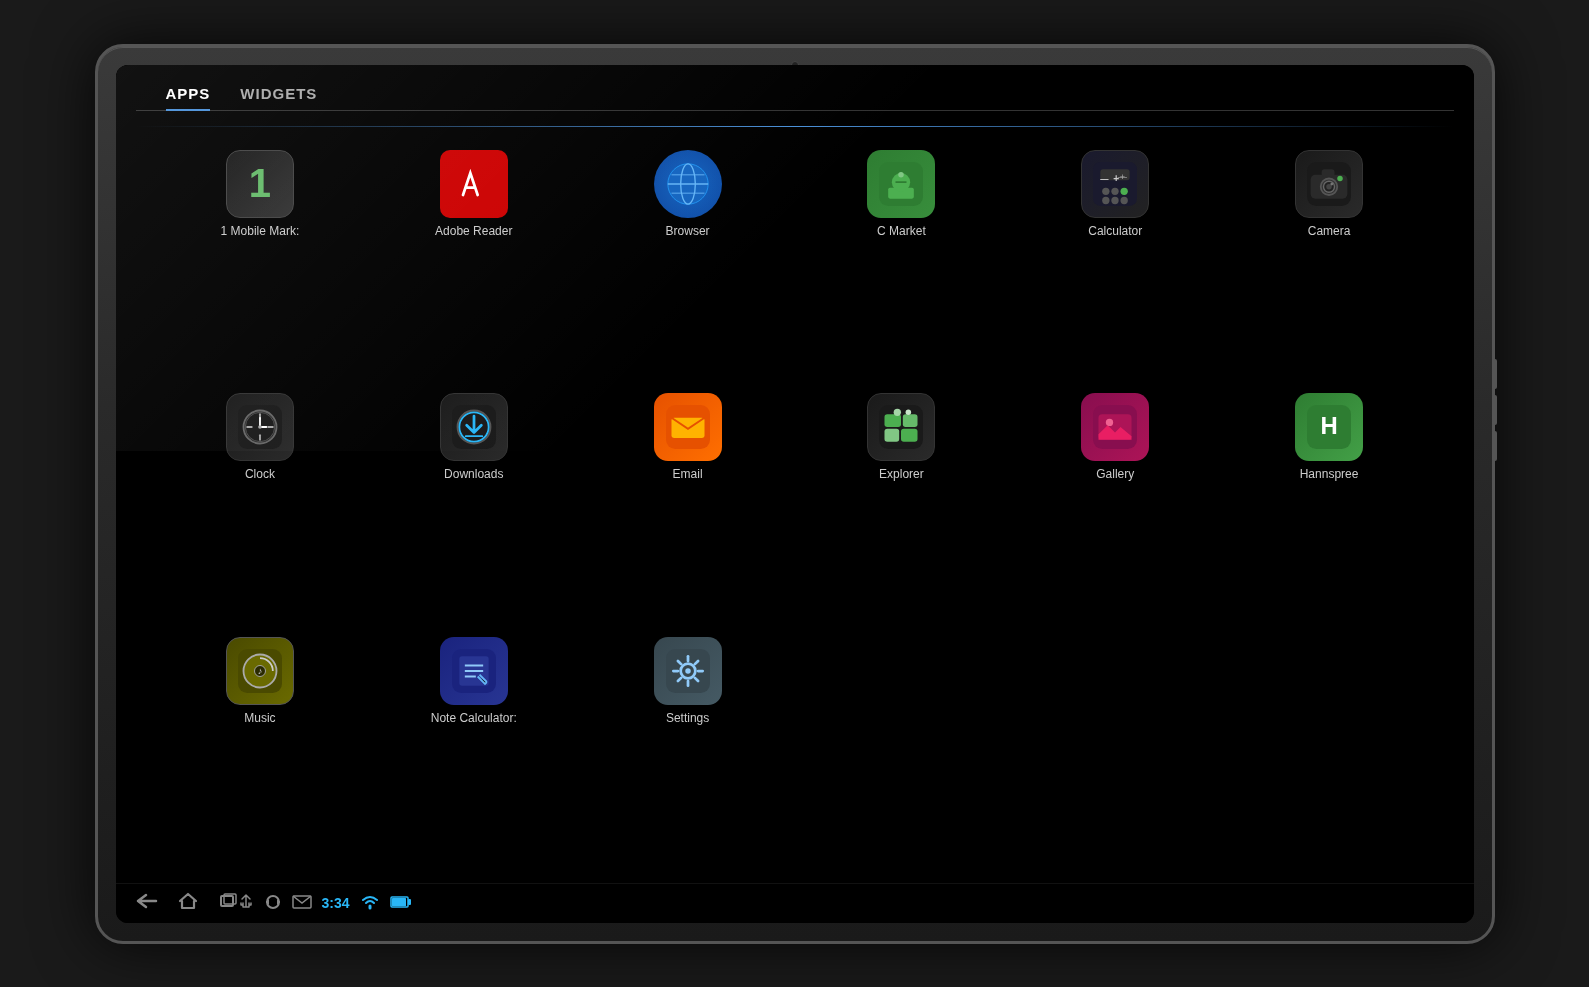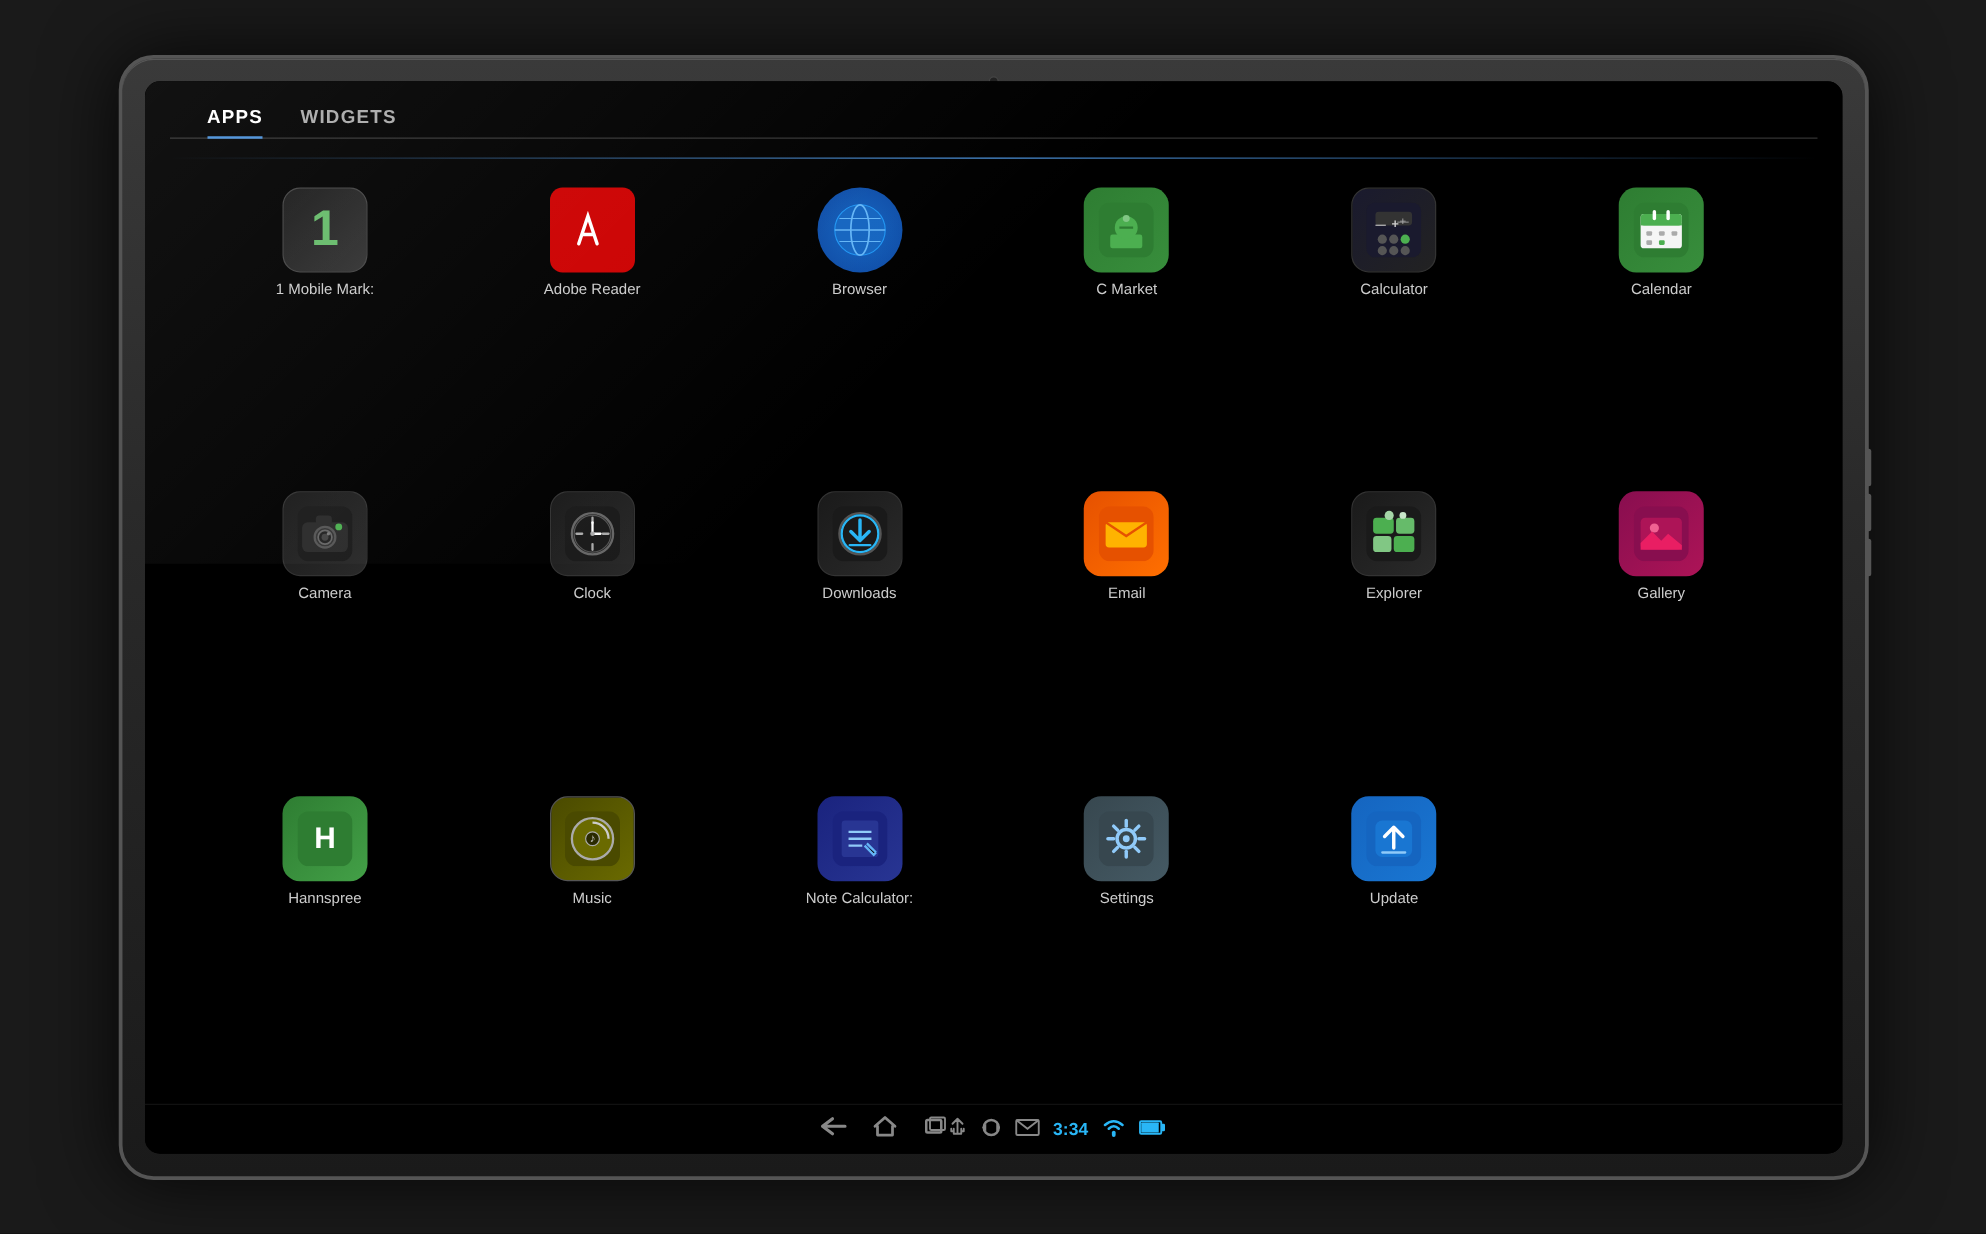--- a/index.html
+++ b/index.html
@@ -246,21 +246,21 @@
       width: 44px;
       height: 44px;
     }
 
     
     .status-bar {
       height: 40px;
       background: #000;
       display: flex;
       align-items: center;
-      justify-content: center;
+      justify-content: flex-start;
       padding: 0 20px;
       border-top: 1px solid #111;
     }
 
     .nav-buttons {
       display: flex;
       align-items: center;
       gap: 20px;
     }
 
@@ -378,38 +378,20 @@
               <circle cx="14" cy="42" r="4" fill="#555"></circle>
               <circle cx="24" cy="42" r="4" fill="#555"></circle>
               <circle cx="34" cy="42" r="4" fill="#555"></circle>
               <text x="8" y="22" fill="#ccc" font-size="9" font-weight="bold">—</text>
               <text x="22" y="22" fill="#ccc" font-size="11" font-weight="bold">+</text>
             </svg>
           </div>
           <span class="app-label">Calculator</span>
         </div>
 
-        <div class="app-item">
-          <div class="app-icon icon-calendar">
-            <svg viewBox="0 0 48 48" xmlns="http://www.w3.org/2000/svg">
-              <rect width="48" height="48" fill="#2e7d32" rx="10"></rect>
-              <rect x="6" y="10" width="36" height="30" fill="#f5f5f5" rx="3"></rect>
-              <rect x="6" y="10" width="36" height="10" fill="#4caf50" rx="3"></rect>
-              <rect x="6" y="18" width="36" height="2" fill="#4caf50"></rect>
-              <line x1="18" y1="8" x2="18" y2="14" stroke="#fff" stroke-width="3" stroke-linecap="round"></line>
-              <line x1="30" y1="8" x2="30" y2="14" stroke="#fff" stroke-width="3" stroke-linecap="round"></line>
-              <rect x="11" y="25" width="5" height="4" fill="#aaa" rx="1"></rect>
-              <rect x="22" y="25" width="5" height="4" fill="#aaa" rx="1"></rect>
-              <rect x="33" y="25" width="5" height="4" fill="#aaa" rx="1"></rect>
-              <rect x="11" y="33" width="5" height="4" fill="#aaa" rx="1"></rect>
-              <rect x="22" y="33" width="5" height="4" fill="#4caf50" rx="1"></rect>
-            </svg>
-          </div>
-          <span class="app-label">Calendar</span>
-        </div>
 
         <div class="app-item">
           <div class="app-icon icon-camera">
             <svg viewBox="0 0 48 48" xmlns="http://www.w3.org/2000/svg">
               <rect width="48" height="48" fill="#1a1a1a" rx="10"></rect>
               <rect x="4" y="14" width="40" height="26" fill="#2a2a2a" rx="5"></rect>
               <rect x="16" y="8" width="14" height="8" fill="#2a2a2a" rx="3"></rect>
               <circle cx="24" cy="27" r="9" fill="#333" stroke="#555" stroke-width="2"></circle>
               <circle cx="24" cy="27" r="6" fill="#222" stroke="#666" stroke-width="1.5"></circle>
               <circle cx="24" cy="27" r="3" fill="#444"></circle>
@@ -544,31 +526,20 @@
                 <line x1="31.5" y1="31.5" x2="35" y2="35"></line>
                 <line x1="35" y1="13" x2="31.5" y2="16.5"></line>
                 <line x1="16.5" y1="31.5" x2="13" y2="35"></line>
               </g>
             </svg>
           </div>
           <span class="app-label">Settings</span>
         </div>
 
 
-        <div class="app-item">
-          <div class="app-icon icon-update">
-            <svg viewBox="0 0 48 48" xmlns="http://www.w3.org/2000/svg">
-              <rect width="48" height="48" fill="#1565c0" rx="10"></rect>
-              <rect x="8" y="8" width="32" height="32" fill="#1976d2" rx="6"></rect>
-              <path d="M16 22 L24 14 L32 22 M24 14 L24 32" stroke="#fff" stroke-width="3" fill="none" stroke-linecap="round" stroke-linejoin="round"></path>
-              <line x1="14" y1="36" x2="34" y2="36" stroke="#90caf9" stroke-width="2" stroke-linecap="round"></line>
-            </svg>
-          </div>
-          <span class="app-label">Update</span>
-        </div>
 
       </div>
     </div>
 
     <div class="status-bar">
       <div class="nav-buttons">
         <div class="nav-btn" title="Back">
           <svg width="22" height="16" viewBox="0 0 22 16">
               <path d="M10 2 L2 8 L10 14 M2 8 L20 8" stroke="#888" stroke-width="2.5" fill="none" stroke-linecap="round" stroke-linejoin="round"></path>
             </svg>

